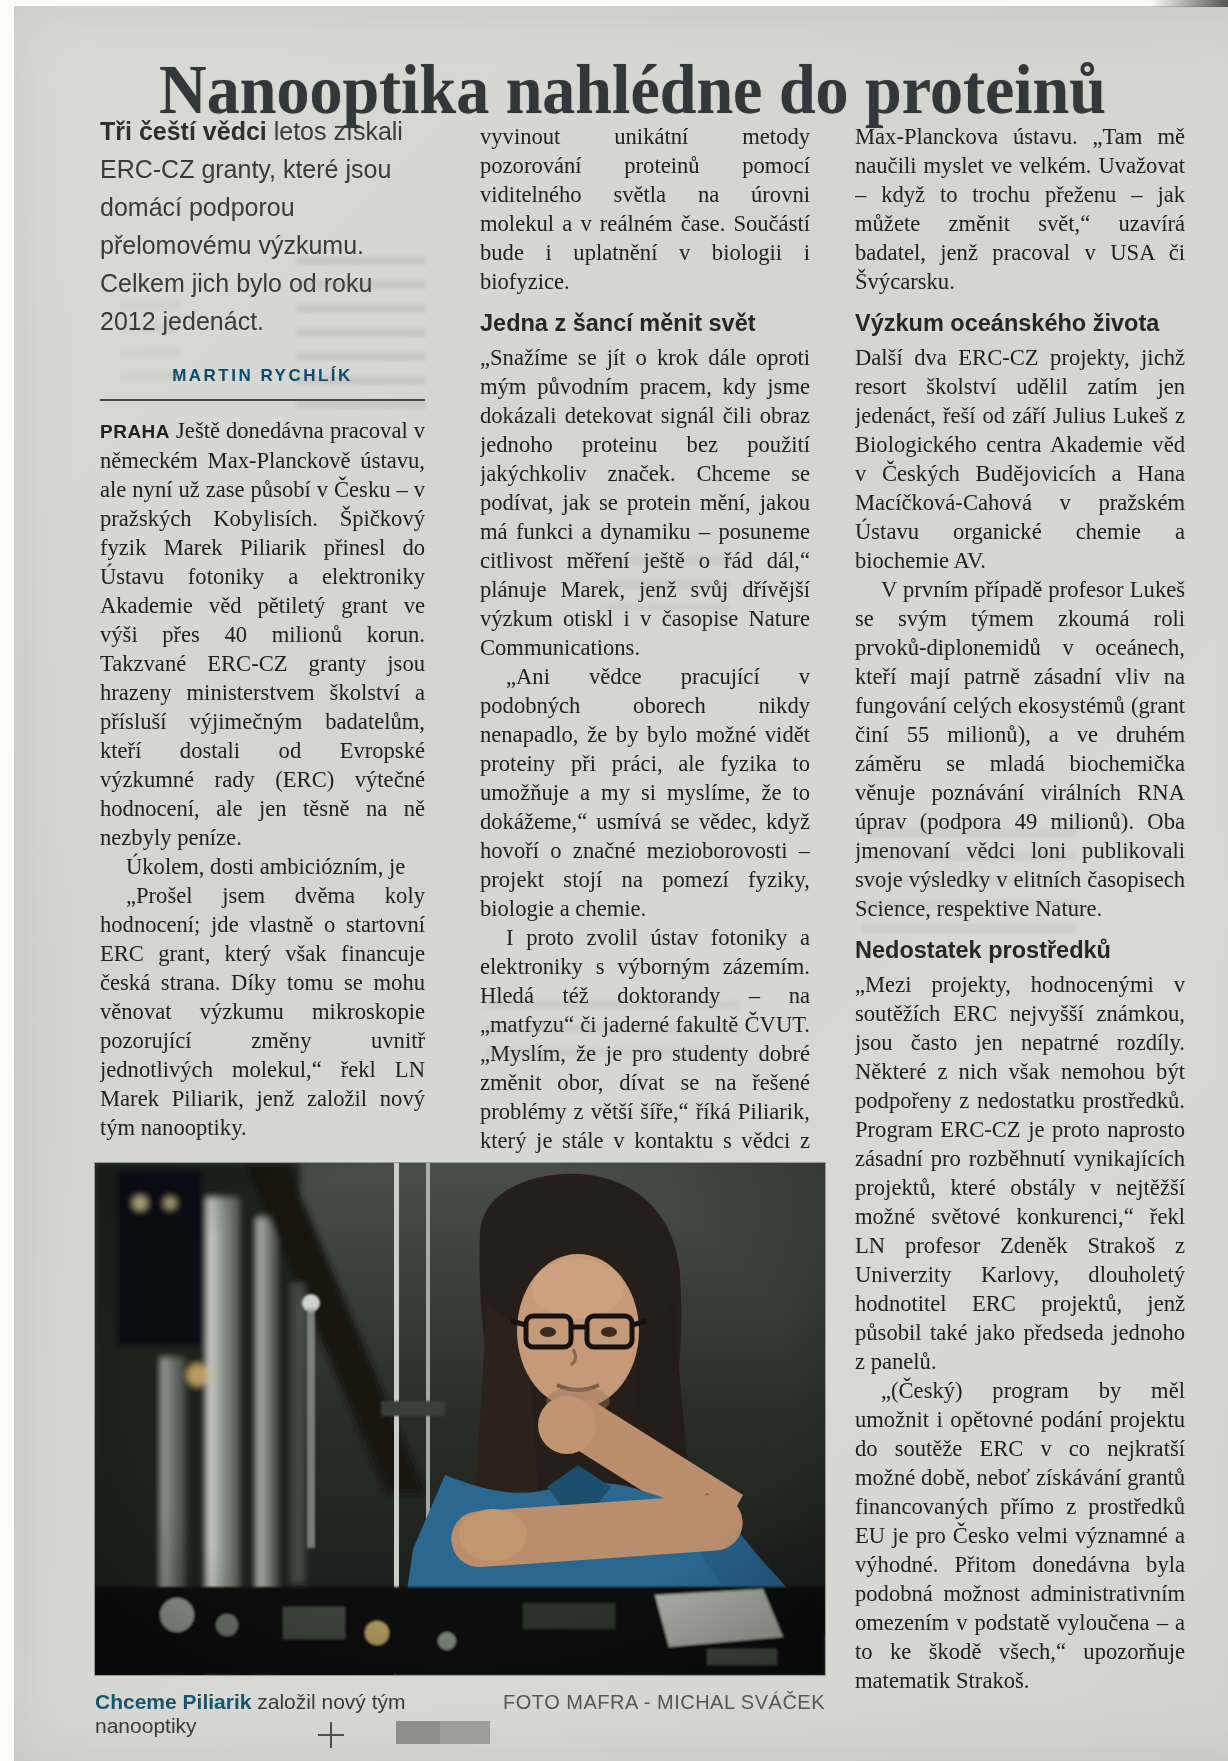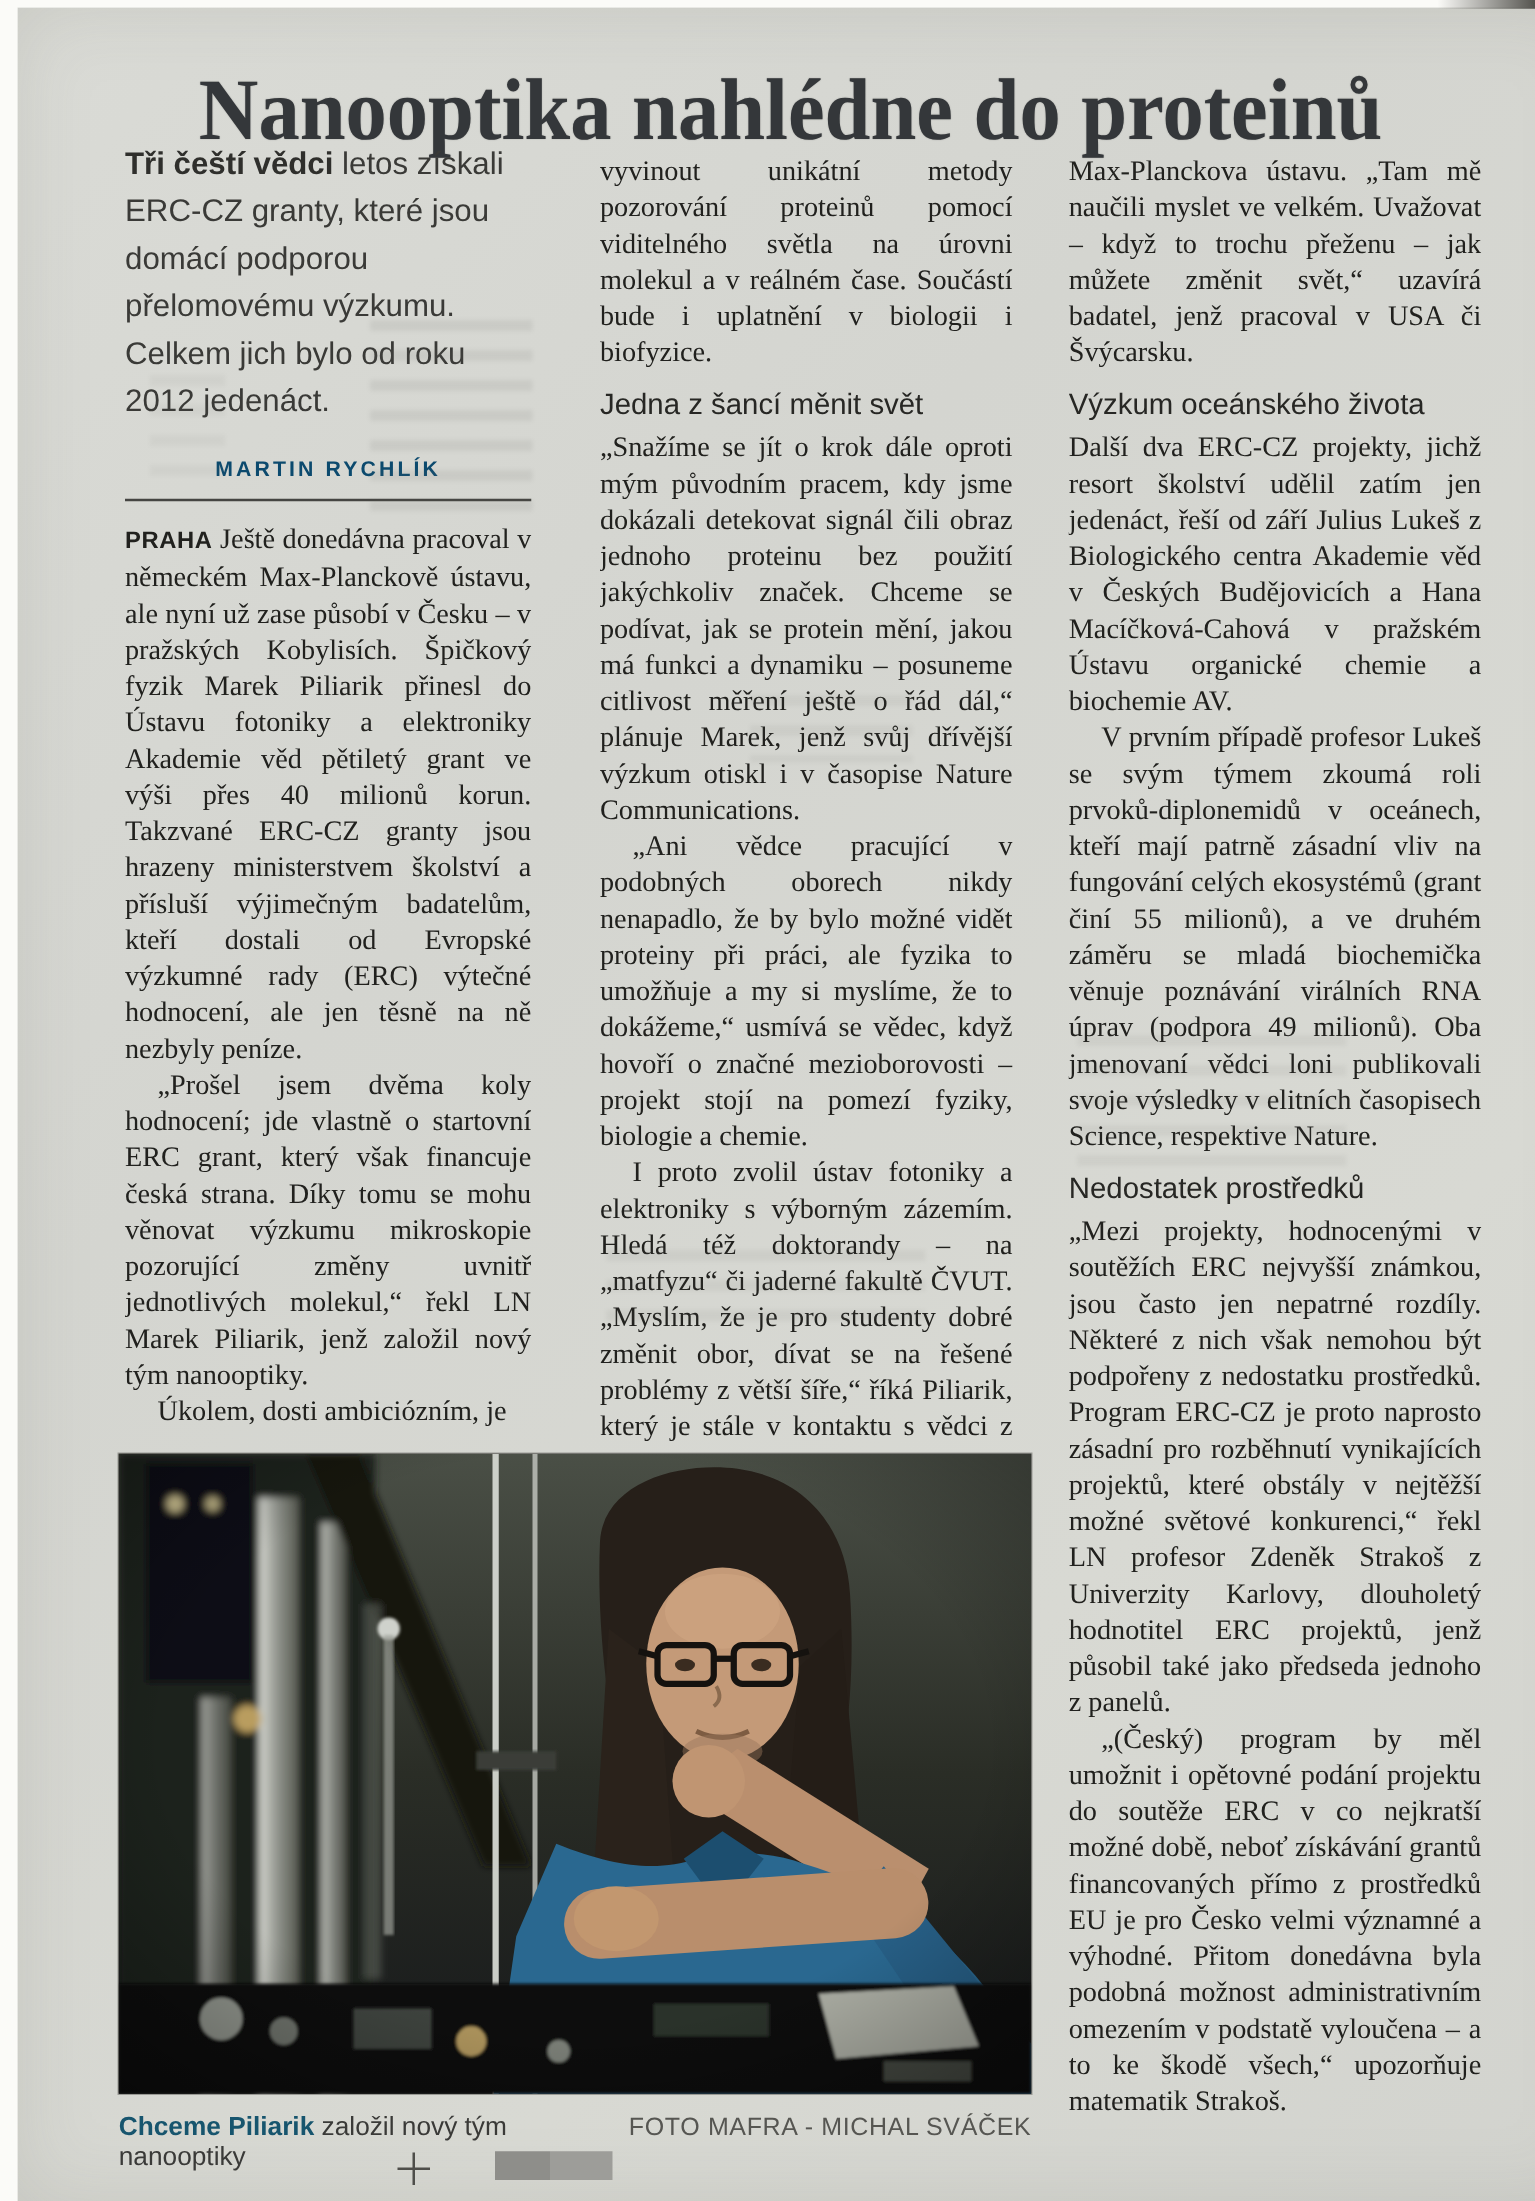--- a/index.html
+++ b/index.html
@@ -50,21 +50,21 @@
     color:#21211e;text-align:justify;
     hyphens:auto;-webkit-hyphens:auto;
   }
   .col p{margin:0;}
   .col p.indent{text-indent:26px;}
   #col1{left:100px;top:416px;height:745px;overflow:hidden;}
   #col2{left:480px;top:122px;width:330px;height:1035px;overflow:hidden;}
   #col3{left:855px;top:122px;width:330px;height:1635px;overflow:hidden;}
   .city{font-family:"Liberation Sans",sans-serif;font-weight:700;font-size:19px;letter-spacing:.5px;}
   .subhead{
-    font-family:"Liberation Sans",sans-serif;font-weight:400;
+    font-family:"Liberation Sans",sans-serif;font-weight:700;
     font-size:23.5px;line-height:28px;color:#272724;
     margin:0;padding:13px 0 6px 0;text-align:left;text-indent:0;
   }
   
   .photo{
     position:absolute;left:95px;top:1163px;width:730px;height:512px;
     background:#1c1f1a;z-index:5;
     box-shadow:0 0 0 1px rgba(60,60,55,.4);
   }
   .photo svg{display:block;}
@@ -111,22 +111,22 @@
 
   <div class="lead">
     <span class="b">Tři čeští vědci</span><span> letos získali ERC-CZ granty, které jsou domácí podporou přelomovému výzkumu. Celkem jich bylo od roku 2012 jedenáct.</span>
   </div>
 
   <div class="byline">MARTIN RYCHLÍK</div>
   <div class="byline-rule"></div>
 
   <div class="col" id="col1">
     <p><span class="city">PRAHA</span><span> Ještě donedávna pracoval v německém Max-Planckově ústavu, ale nyní už zase působí v Česku – v pražských Kobylisích. Špičkový fyzik Marek Piliarik přinesl do Ústavu fotoniky a elektroniky Akademie věd pětiletý grant ve výši přes 40 milionů korun. Takzvané ERC-CZ granty jsou hrazeny ministerstvem školství a přísluší výjimečným badatelům, kteří dostali od Evropské výzkumné rady (ERC) výtečné hodnocení, ale jen těsně na ně nezbyly peníze.</span></p>
+    <p class="indent">Úkolem, dosti ambiciózním, je</p>
     <p class="indent">„Prošel jsem dvěma koly hodnocení; jde vlastně o startovní ERC grant, který však financuje česká strana. Díky tomu se mohu věnovat výzkumu mikroskopie pozorující změny uvnitř jednotlivých molekul,“ řekl LN Marek Piliarik, jenž založil nový tým nanooptiky.</p>
-    <p class="indent">Úkolem, dosti ambiciózním, je</p>
   </div>
 
   <div class="col" id="col2">
     <p>vyvinout unikátní metody pozorování proteinů pomocí viditelného světla na úrovni molekul a v reálném čase. Součástí bude i uplatnění v biologii i biofyzice.</p>
     <h2 class="subhead">Jedna z šancí měnit svět</h2>
     <p>„Snažíme se jít o krok dále oproti mým původním pracem, kdy jsme dokázali detekovat signál čili obraz jednoho proteinu bez použití jakýchkoliv značek. Chceme se podívat, jak se protein mění, jakou má funkci a dynamiku – posuneme citlivost měření ještě o řád dál,“ plánuje Marek, jenž svůj dřívější výzkum otiskl i v časopise Nature Communications.</p>
     <p class="indent">„Ani vědce pracující v podobných oborech nikdy nenapadlo, že by bylo možné vidět proteiny při práci, ale fyzika to umožňuje a my si myslíme, že to dokážeme,“ usmívá se vědec, když hovoří o značné mezioborovosti – projekt stojí na pomezí fyziky, biologie a chemie.</p>
     <p class="indent">I proto zvolil ústav fotoniky a elektroniky s výborným zázemím. Hledá též doktorandy – na „matfyzu“ či jaderné fakultě ČVUT. „Myslím, že je pro studenty dobré změnit obor, dívat se na řešené problémy z větší šíře,“ říká Piliarik, který je stále v kontaktu s vědci z elitního</p>
   </div>
 

